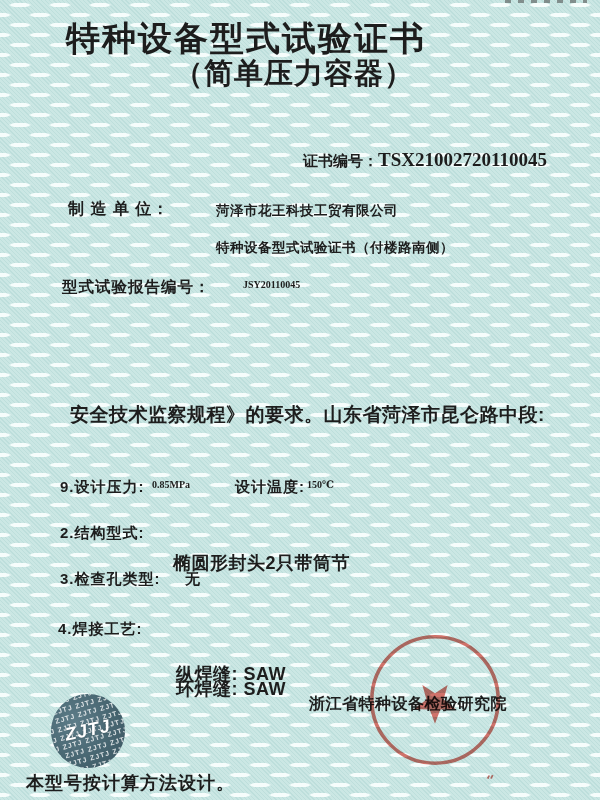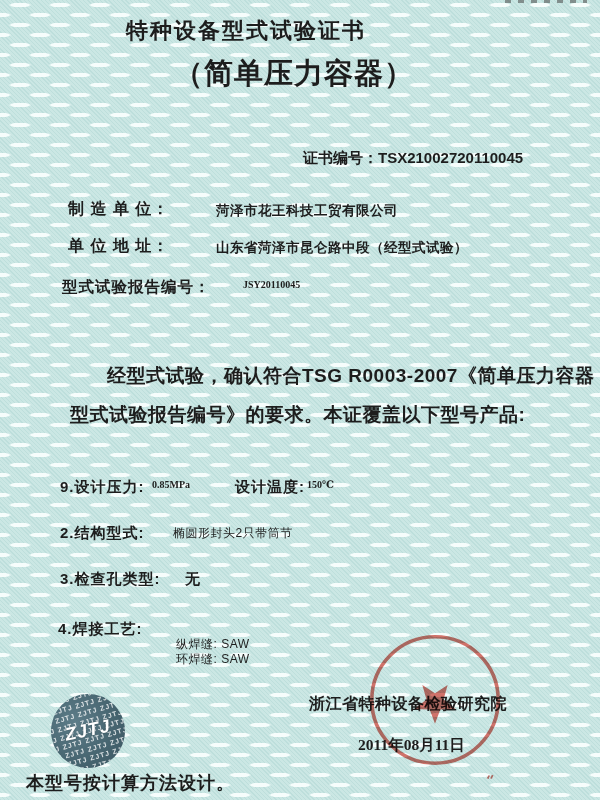--- a/index.html
+++ b/index.html
@@ -9,30 +9,30 @@
     color:#1d1d1d;
     background-color:#cbe7e4;
     background-image:
       radial-gradient(16px 3.5px at 20px 5px, #f6fdfc 55%, rgba(246,253,252,0) 72%),
       radial-gradient(16px 3.5px at 20px 5px, #f6fdfc 55%, rgba(246,253,252,0) 72%),
       repeating-linear-gradient(45deg, rgba(126,184,181,0.18) 0 1px, rgba(255,255,255,0) 1px 3px);
     background-size:40px 20px,40px 20px,auto;
     background-position:0 0,20px 10px,0 0;
   }
   .abs{position:absolute;white-space:nowrap;}
-  .title1{top:16px;left:0;width:492px;text-align:center;font-size:22px;font-weight:bold;letter-spacing:2px;font-family:Liberation Serif, serif;}
+  .title1{top:16px;left:0;width:492px;text-align:center;font-size:34px;font-weight:bold;letter-spacing:2px;font-family:Liberation Serif, serif;}
   .title2{top:54px;left:0;width:588px;text-align:center;font-size:29px;font-weight:bold;letter-spacing:1px;}
   .certno{top:149px;left:303px;font-size:15px;font-weight:600;}
-  .certno .val{font-family:Liberation Sans, sans-serif;font-weight:600;font-size:15px;}
+  .certno .val{font-family:Liberation Serif, serif;font-weight:600;font-size:19px;}
   .lbl{font-weight:bold;font-size:16px;letter-spacing:1px;}
   .val-cn{font-size:13.5px;font-weight:600;letter-spacing:0.5px;}
   .val-serif{font-family:"Liberation Serif","DejaVu Serif",serif;font-size:10px;font-weight:600;}
   .stmt{font-size:19px;font-weight:600;letter-spacing:0.5px;}
   .spec{font-size:15px;font-weight:600;letter-spacing:1px;}
-  .spec-sub{font-size:12px;font-weight:400;letter-spacing:0.5px;}
+  .spec-sub{font-size:18px;font-weight:700;letter-spacing:0.5px;margin-top:26px;}
   .issuer{top:694px;left:309px;font-size:16px;font-weight:bold;letter-spacing:0.5px;}
   .date{top:735px;left:358px;font-size:15.5px;font-weight:600;font-family:"Liberation Serif","DejaVu Serif",serif;}
   .footer-note{top:771px;left:26px;font-size:18px;font-weight:bold;letter-spacing:1px;}
   .seal{left:356px;top:621px;width:158px;height:158px;opacity:0.82;mix-blend-mode:multiply;}
   .hologram{
     left:51px;top:694px;width:74px;height:74px;border-radius:50%;overflow:hidden;
     background:radial-gradient(circle at 35% 35%, #5d7d89, #46646f 60%, #3a535f 100%);
     transform:rotate(-12deg);
   }
   .holo-rows{position:absolute;left:-20%;top:-4px;width:150%;transform:rotate(-4deg);
@@ -54,46 +54,43 @@
 
   <div class="abs fragment"></div>
 
   <div class="abs certno">
     <span>证书编号：</span><span class="val">TSX21002720110045</span>
   </div>
 
   <div class="abs val-cn" style="top:202px;left:216px;">菏泽市花王科技工贸有限公司</div>
   <div class="abs lbl" style="top:199px;left:68px;">制 造 单 位：</div>
 
-  <div class="abs lbl" style="top:236px;left:68px;">单 位 地 址：</div>
-  <div class="abs val-cn" style="top:239px;left:216px;">山东省菏泽市昆仑路中段（经型式试验）</div>
+  <div class="abs val-cn" style="top:239px;left:216px;">特种设备型式试验证书（付楼路南侧）</div>
 
   <div class="abs lbl" style="top:277px;left:62px;font-size:15.5px;">型式试验报告编号：</div>
   <div class="abs val-serif" style="top:279px;left:243px;">JSY20110045</div>
 
-  <div class="abs stmt" style="top:363px;left:107px;">经型式试验，确认符合TSG R0003-2007《简单压力容器</div>
-  <div class="abs stmt" style="top:402px;left:70px;">型式试验报告编号》的要求。本证覆盖以下型号产品:</div>
+  <div class="abs stmt" style="top:402px;left:70px;">安全技术监察规程》的要求。山东省菏泽市昆仑路中段:</div>
 
   <div class="abs spec" style="top:478px;left:60px;">9.设计压力:</div>
   <div class="abs val-serif" style="top:479px;left:152px;">0.85MPa</div>
   <div class="abs spec" style="top:478px;left:235px;">设计温度:</div>
   <div class="abs val-serif" style="top:479px;left:307px;">150℃</div>
 
   <div class="abs spec" style="top:524px;left:60px;">2.结构型式:</div>
   <div class="abs spec-sub" style="top:525px;left:173px;">椭圆形封头2只带筒节</div>
 
   <div class="abs spec" style="top:570px;left:60px;">3.检查孔类型:</div>
   <div class="abs spec" style="top:570px;left:185px;">无</div>
 
   <div class="abs spec" style="top:620px;left:58px;">4.焊接工艺:</div>
   <div class="abs spec-sub" style="top:636px;left:176px;">纵焊缝: SAW</div>
   <div class="abs spec-sub" style="top:651px;left:176px;">环焊缝: SAW</div>
 
   <div class="abs issuer">浙江省特种设备检验研究院</div>
-  <div class="abs date">2011年08月11日</div>
 
   <svg class="abs seal" viewBox="0 0 140 140">
     <defs>
       <path id="sealArc" d="M 70,117 A 47,47 0 1 1 69.9,117"></path>
     </defs>
     <circle cx="70" cy="70" r="56" fill="none" stroke="#d0544a" stroke-width="3.2"></circle>
     <text font-size="13.5" fill="#d0544a" letter-spacing="3" font-weight="bold">
       <textPath href="#sealArc" startOffset="48">浙江省特种设备检验研究院</textPath>
     </text>
     <polygon fill="#d0544a" points="70,91 65.3,78.5 51.9,77.9 62.4,69.5 58.8,56.6 70,64 81.2,56.6 77.6,69.5 88.1,77.9 74.7,78.5"></polygon>

